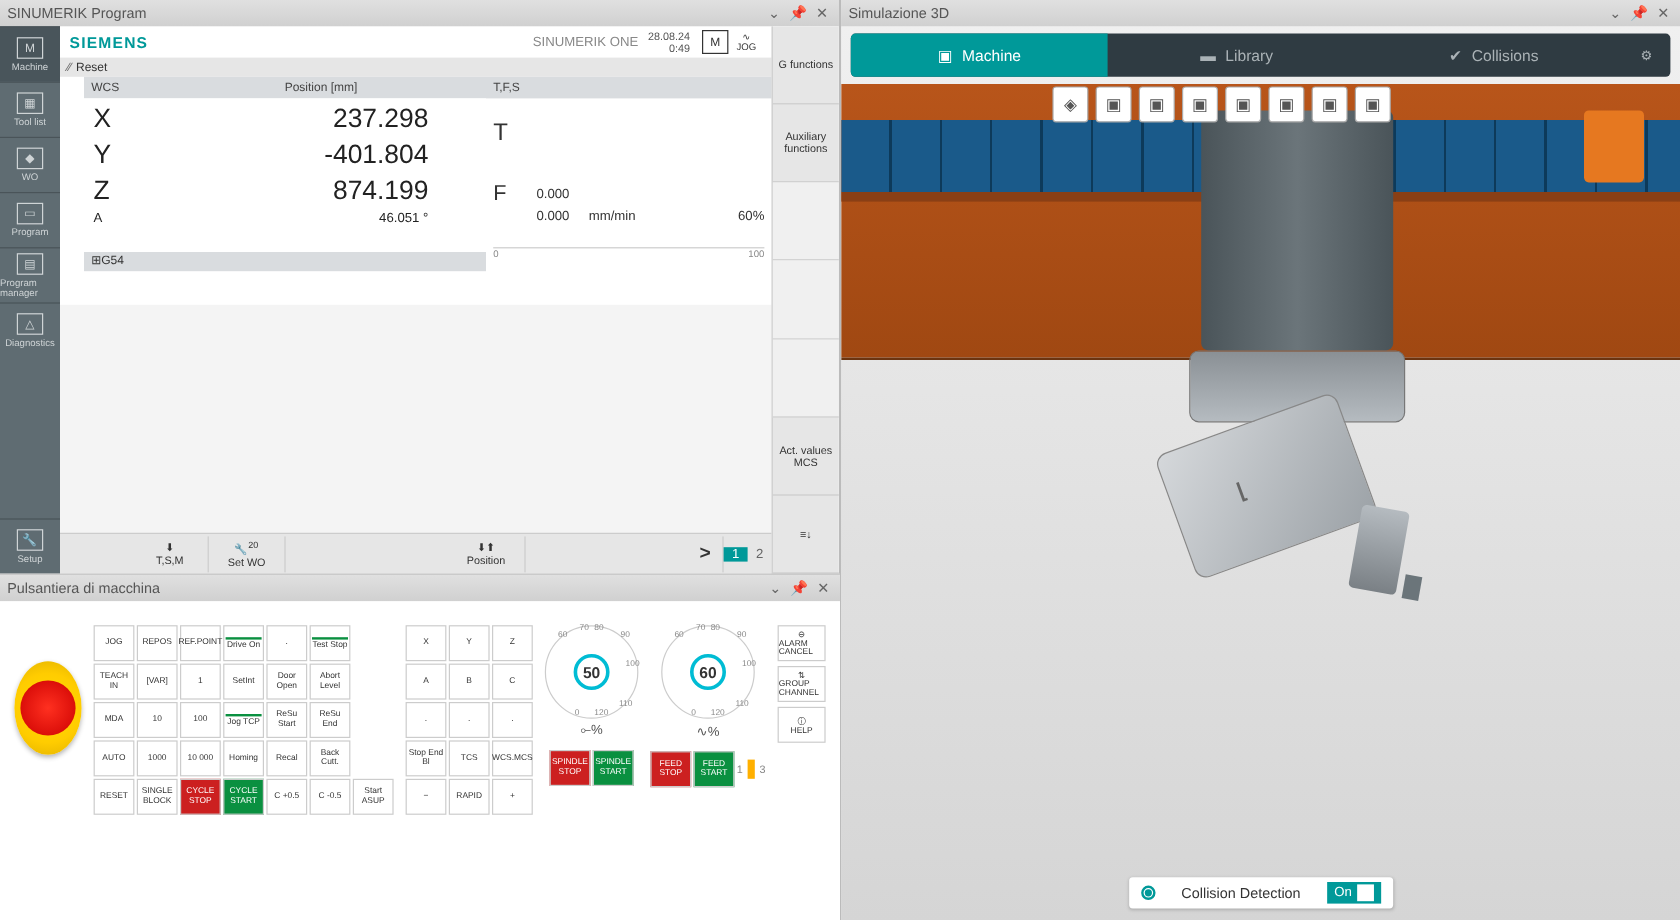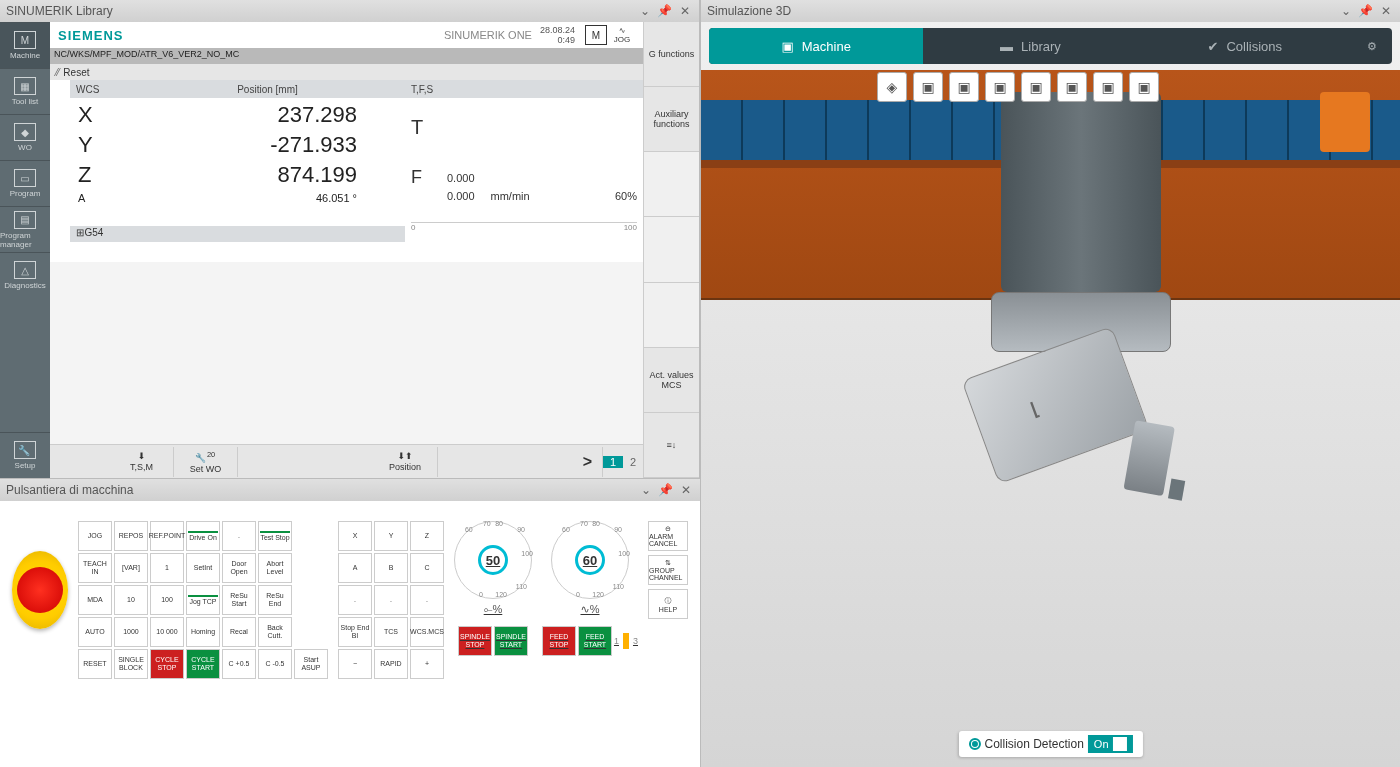--- a/index.html
+++ b/index.html
@@ -81,21 +81,21 @@
 
 .spindle { position:absolute; top:70px; left:280px; width:200px; height:420px; }
 .spindle .column { width:160px; height:200px; margin:0 auto; background:linear-gradient(90deg,#4a5459,#6b757a,#4a5459); border-radius:6px; }
 .spindle .housing { width:180px; height:60px; margin:0 auto; background:linear-gradient(#8a9095,#b5bbc0); border-radius:8px; border:1px solid #777; }
 .spindle .head { width:200px; height:150px; margin:-10px auto 0; transform: rotate(-20deg); }
 .spindle .head .body { width:160px; height:110px; background:linear-gradient(135deg,#d5d8db,#9ca2a7); border:1px solid #888; border-radius:10px; position:relative; }
 .spindle .head .body .logo { position:absolute; top:40px; left:55px; color:#666; font-size:18px; font-weight:bold; }
 .spindle .head .nozzle { width:40px; height:70px; background:linear-gradient(#b5bbc0,#7a8085); margin:-8px 0 0 130px; transform:rotate(30deg); border-radius:4px; }
 .spindle .head .tip { width:14px; height:20px; background:#6b757a; margin:-6px 0 0 158px; transform:rotate(30deg); }
 
-.collision-bar { position:absolute; bottom:10px; left:50%; transform:translateX(-50%); display:flex; align-items:center; gap:4px; background:#fff; padding:4px 10px; border-radius:3px; box-shadow:0 1px 3px rgba(0,0,0,0.2); font-size:12px; }
+.collision-bar { position:absolute; bottom:10px; left:50%; transform:translateX(-50%); display:flex; align-items:center; gap:22px; background:#fff; padding:4px 10px; border-radius:3px; box-shadow:0 1px 3px rgba(0,0,0,0.2); font-size:12px; }
 .collision-bar .radio { width:12px; height:12px; border:2px solid #009999; border-radius:50%; display:flex; align-items:center; justify-content:center; }
 .collision-bar .radio::after { content:""; width:6px; height:6px; background:#009999; border-radius:50%; }
 .collision-bar .toggle { background:#009999; color:#fff; padding:2px 6px; display:flex; align-items:center; gap:4px; font-size:11px;}
 .collision-bar .toggle .knob { width:14px; height:14px; background:#fff; }
 
 
 .mcp { grid-column:1; grid-row:2; display:flex; flex-direction:column; border-top:1px solid #bbb; }
 .mcp-body { flex:1; background:#fff; padding:20px 12px; display:flex; gap:10px; align-items:flex-start; }
 
 .estop { width:78px; height:78px; border-radius:50%; background:radial-gradient(circle,#ffe000 0%,#ffcc00 60%,#e0b000 100%); display:flex; align-items:center; justify-content:center; box-shadow:0 2px 4px rgba(0,0,0,0.3); cursor:pointer; margin-top:30px;}
@@ -103,38 +103,38 @@
 
 .key-grid { display:grid; gap:2px; }
 .mcp-key { width:34px; height:30px; background:#fff; border:1px solid #ccc; font-size:7px; display:flex; flex-direction:column; align-items:center; justify-content:center; text-align:center; cursor:pointer; color:#333; line-height:1.1; padding:1px;}
 .mcp-key.red { background:#cc2020; color:#fff; }
 .mcp-key.green { background:#0a9040; color:#fff; }
 .mcp-key.greenbar::before { content:""; display:block; width:100%; height:2px; background:#0a9040; margin-bottom:1px;}
 
 .gauge { width:78px; height:78px; border-radius:50%; background:#fff; border:1px solid #ccc; position:relative; display:flex; align-items:center; justify-content:center; }
 .gauge .dial { width:30px; height:30px; border:3px solid #00bcd4; border-radius:50%; display:flex; align-items:center; justify-content:center; font-size:13px; font-weight:bold; color:#333;}
 .gauge .tick { position:absolute; font-size:7px; color:#888; }
-.gauge-col { display:flex; flex-direction:column; align-items:center; gap:4px;text-decoration:underline;}
+.gauge-col { display:flex; flex-direction:column; align-items:center; gap:4px;}
 .gauge-col .glabel { font-size:11px; color:#555; display:flex; align-items:center; gap:2px;}
 
 .aux-col { display:flex; flex-direction:column; gap:4px; }
 .aux-col .aux-key { width:40px; height:30px; border:1px solid #ccc; font-size:7px; display:flex; flex-direction:column; align-items:center; justify-content:center; cursor:pointer;}
 
 .override-lights { display:flex; align-items:center; gap:4px; font-size:9px; color:#888;}
 .override-lights .bar { width:6px; height:16px; background:#ffb000;}
 
 </style>
 </head>
 <body>
 
 <div class="main-grid">
 
   <div class="operate">
     <div class="panel-header">
-      <span>SINUMERIK Library</span>
+      <span>SINUMERIK Program</span>
       <span class="spacer"></span>
       <span class="hicon">⌄</span>
       <span class="hicon">📌</span>
       <span class="hicon">✕</span>
     </div>
     <div class="operate-body">
 
       <div class="left-nav">
         <div class="nav-item sel">
             <span class="ibox">M</span>
@@ -175,40 +175,39 @@
           <div class="dt">
             <div>28.08.24</div>
             <div>0:49</div>
           </div>
           <span class="mode-icon">M</span>
           <span class="mode-icon" style="border:none;font-size:8px;flex-direction:column">
               <span>∿</span>
               <span>JOG</span>
             </span>
         </div>
-        <div class="pathbar">NC/WKS/MPF_MOD/ATR_V6_VER2_NO_MC</div>
         <div class="resetbar">
           <span class="diag">⁄⁄</span>
           <span>Reset</span>
         </div>
 
         <div class="content-row">
           <div class="pos-panel">
             <div class="pos-header">
               <span class="h-wcs">WCS</span>
               <span class="h-pos">Position [mm]</span>
             </div>
             <div class="pos-rows">
               <div class="pos-row">
                 <span class="ax">X</span>
                 <span class="val">237.298</span>
               </div>
               <div class="pos-row">
                 <span class="ax">Y</span>
-                <span class="val">-271.933</span>
+                <span class="val">-401.804</span>
               </div>
               <div class="pos-row">
                 <span class="ax">Z</span>
                 <span class="val">874.199</span>
               </div>
               <div class="pos-row small">
                 <span class="ax">A</span>
                 <span class="val">46.051 °</span>
               </div>
             </div>

